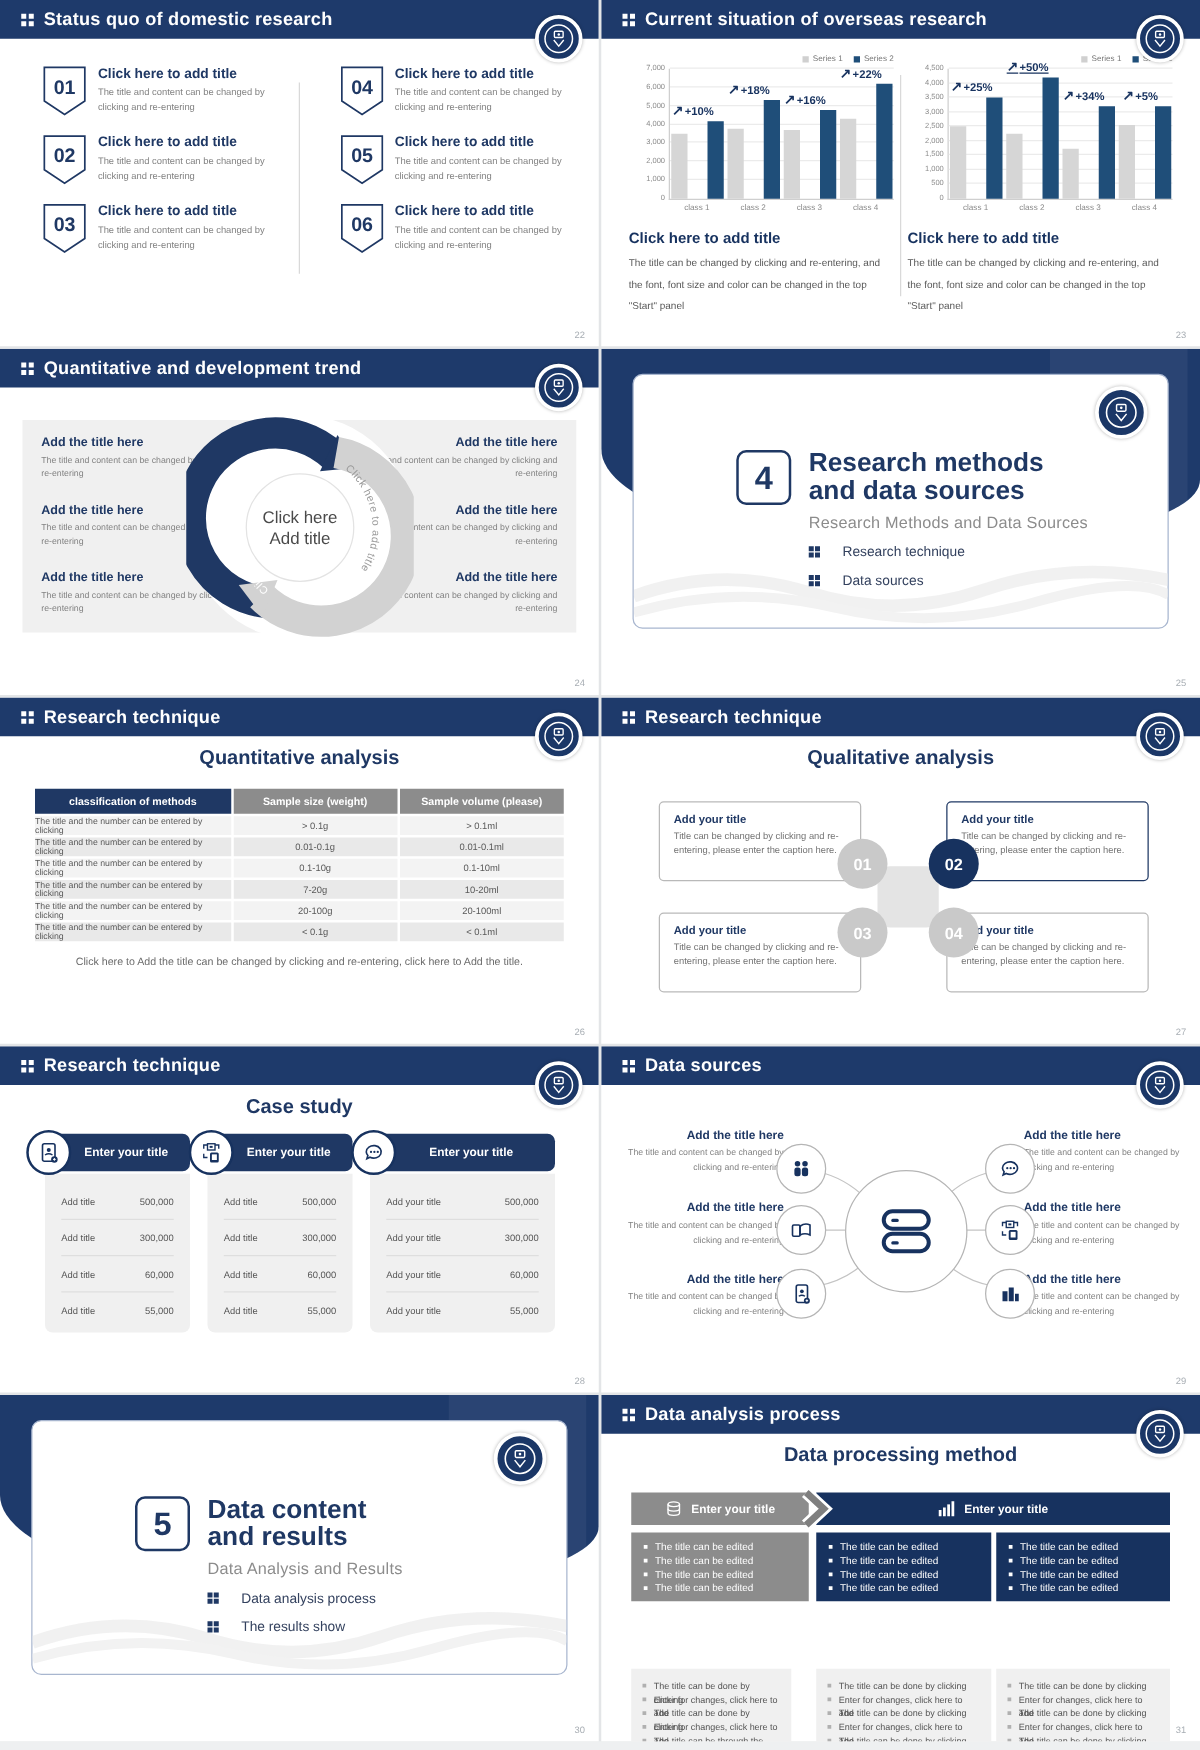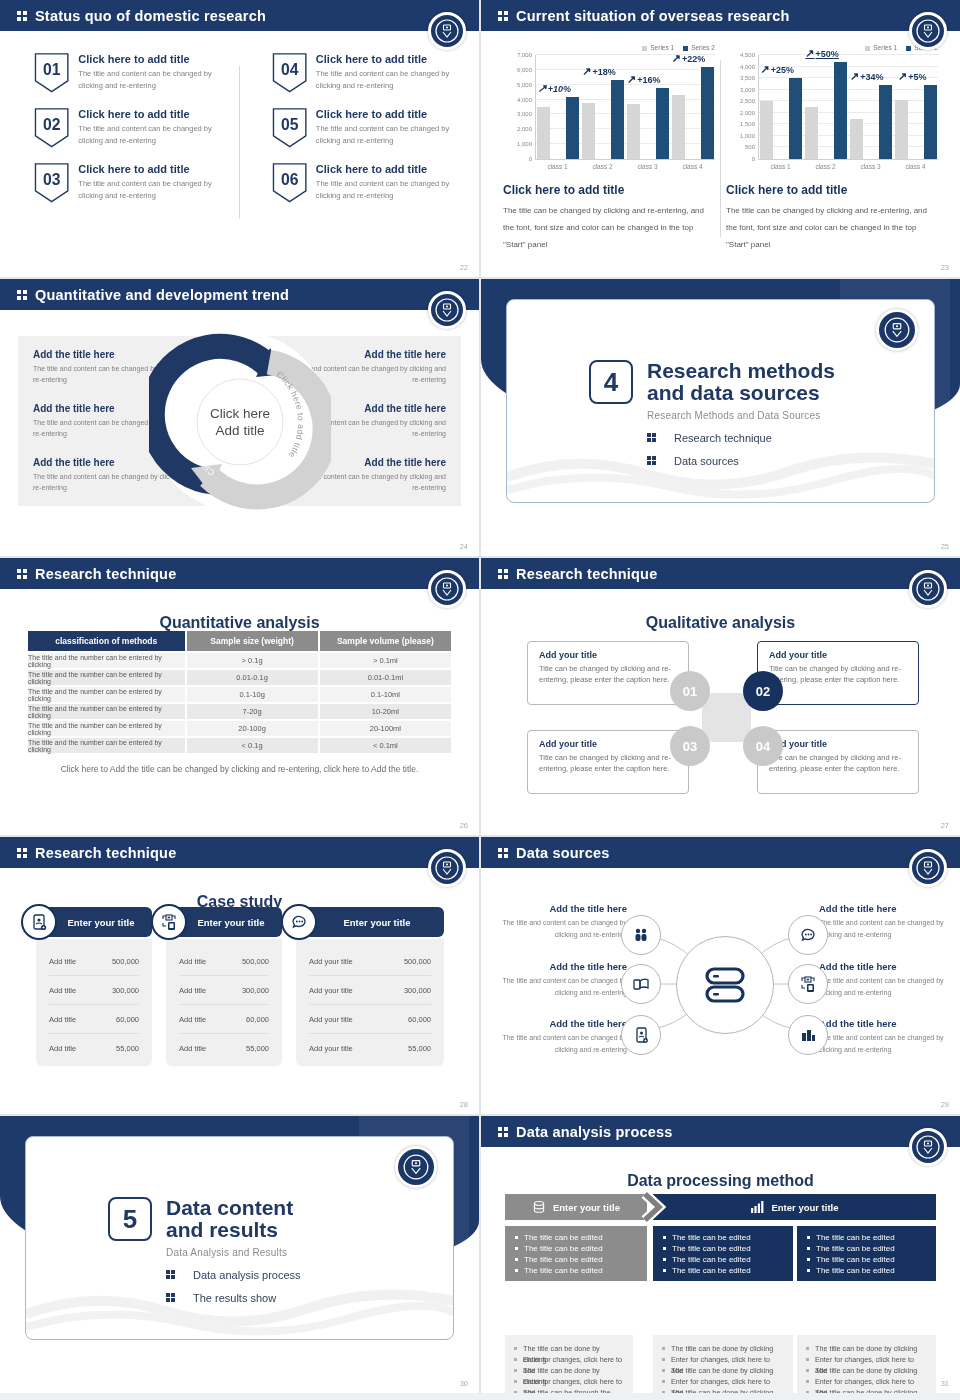--- a/index.html
+++ b/index.html
@@ -44,26 +44,26 @@
   .p3 p{margin:3px 0 0;font-size:7px;color:#828282;line-height:1.6;}
   .circ{position:absolute;left:50%;top:143px;transform:translate(-50%,-50%);z-index:2;}
   
   .navyTop{position:absolute;top:0;left:0;right:0;height:160px;background:#1e3a6b;border-radius:0 0 46% 54%/0 0 55px 80px;}
   .bld{position:absolute;background:rgba(255,255,255,.055);}
   .card{position:absolute;left:25px;right:25px;top:20px;height:202px;background:#fff;border:1px solid #a8b6cf;border-radius:8px;overflow:hidden;z-index:3;}
   .card .badge{top:9px;right:16px;width:42px;height:42px;}
   .secrow{display:flex;gap:14px;align-items:flex-start;margin:60px 0 0 82px;}
   .numbox{width:40px;height:40px;border:2.5px solid #1f3864;border-radius:8px;color:#1f3864;font-size:26px;font-weight:bold;display:flex;align-items:center;justify-content:center;flex:0 0 40px;}
   .stitle{font-size:21px;line-height:1.07;font-weight:bold;color:#1f3864;}
-  .ssub{font-size:10px;color:#8c8c8c;margin-top:5px;letter-spacing:.2px;}
+  .ssub{font-size:13px;color:#8c8c8c;margin-top:5px;letter-spacing:.2px;}
   .sbul{display:flex;align-items:center;gap:9px;font-size:11px;color:#33415e;margin-top:11px;}
   .sbul:first-of-type{margin-top:17px;}
   .wave{position:absolute;left:0;right:0;bottom:0;}
   
-  .t5{position:absolute;top:56px;width:100%;text-align:center;font-size:16px;font-weight:bold;color:#1f3864;z-index:2;}
+  .t5{position:absolute;top:40px;width:100%;text-align:center;font-size:16px;font-weight:bold;color:#1f3864;z-index:2;}
   .tbl{position:absolute;left:28px;right:28px;top:73px;}
   .trow{display:flex;gap:2px;margin-bottom:2px;}
   .c1{flex:0 0 37%;} .c2{flex:1;} .c3{flex:1;}
   .th{height:20px;display:flex;align-items:center;justify-content:center;background:#1f3864;color:#fff;font-weight:bold;font-size:8.5px;}
   .th.g{background:#8c8c8c;}
   .td{height:15px;display:flex;align-items:center;justify-content:center;background:#f3f3f3;font-size:7px;color:#595959;}
   .trow:nth-child(odd) .td{background:#e9e9e9;}
   .tdv{font-size:7.5px;}
   .cap5{position:absolute;top:206px;width:100%;text-align:center;font-size:8.5px;color:#6b6b6b;}
   
@@ -215,21 +215,21 @@
           <div class="ylab" style="bottom: 57.1429%;">4,000</div>
           <div class="gridl" style="bottom: 71.4286%;"></div>
           <div class="ylab" style="bottom: 71.4286%;">5,000</div>
           <div class="gridl" style="bottom: 85.7143%;"></div>
           <div class="ylab" style="bottom: 85.7143%;">6,000</div>
           <div class="gridl" style="bottom: 100%;"></div>
           <div class="ylab" style="bottom: 100%;">7,000</div>
           <div class="grp">
             <div class="bar b1" style="height: 50%;"></div>
             <div class="bar b2" style="height: 60%;"></div>
-            <div class="ann" style="bottom: calc(60% + 2px); font-style: italic;"><span class="ar">↗</span>+10%</div>
+            <div class="ann" style="bottom: calc(60% + 2px);"><span class="ar">↗</span>+10%</div>
           </div>
           <div class="grp">
             <div class="bar b1" style="height: 54.2857%;"></div>
             <div class="bar b2" style="height: 75.7143%;"></div>
             <div class="ann" style="bottom: calc(75.7143% + 2px);"><span class="ar">↗</span>+18%</div>
           </div>
           <div class="grp">
             <div class="bar b1" style="height: 52.8571%;"></div>
             <div class="bar b2" style="height: 68.5714%;"></div>
             <div class="ann" style="bottom: calc(68.5714% + 2px);"><span class="ar">↗</span>+16%</div>

